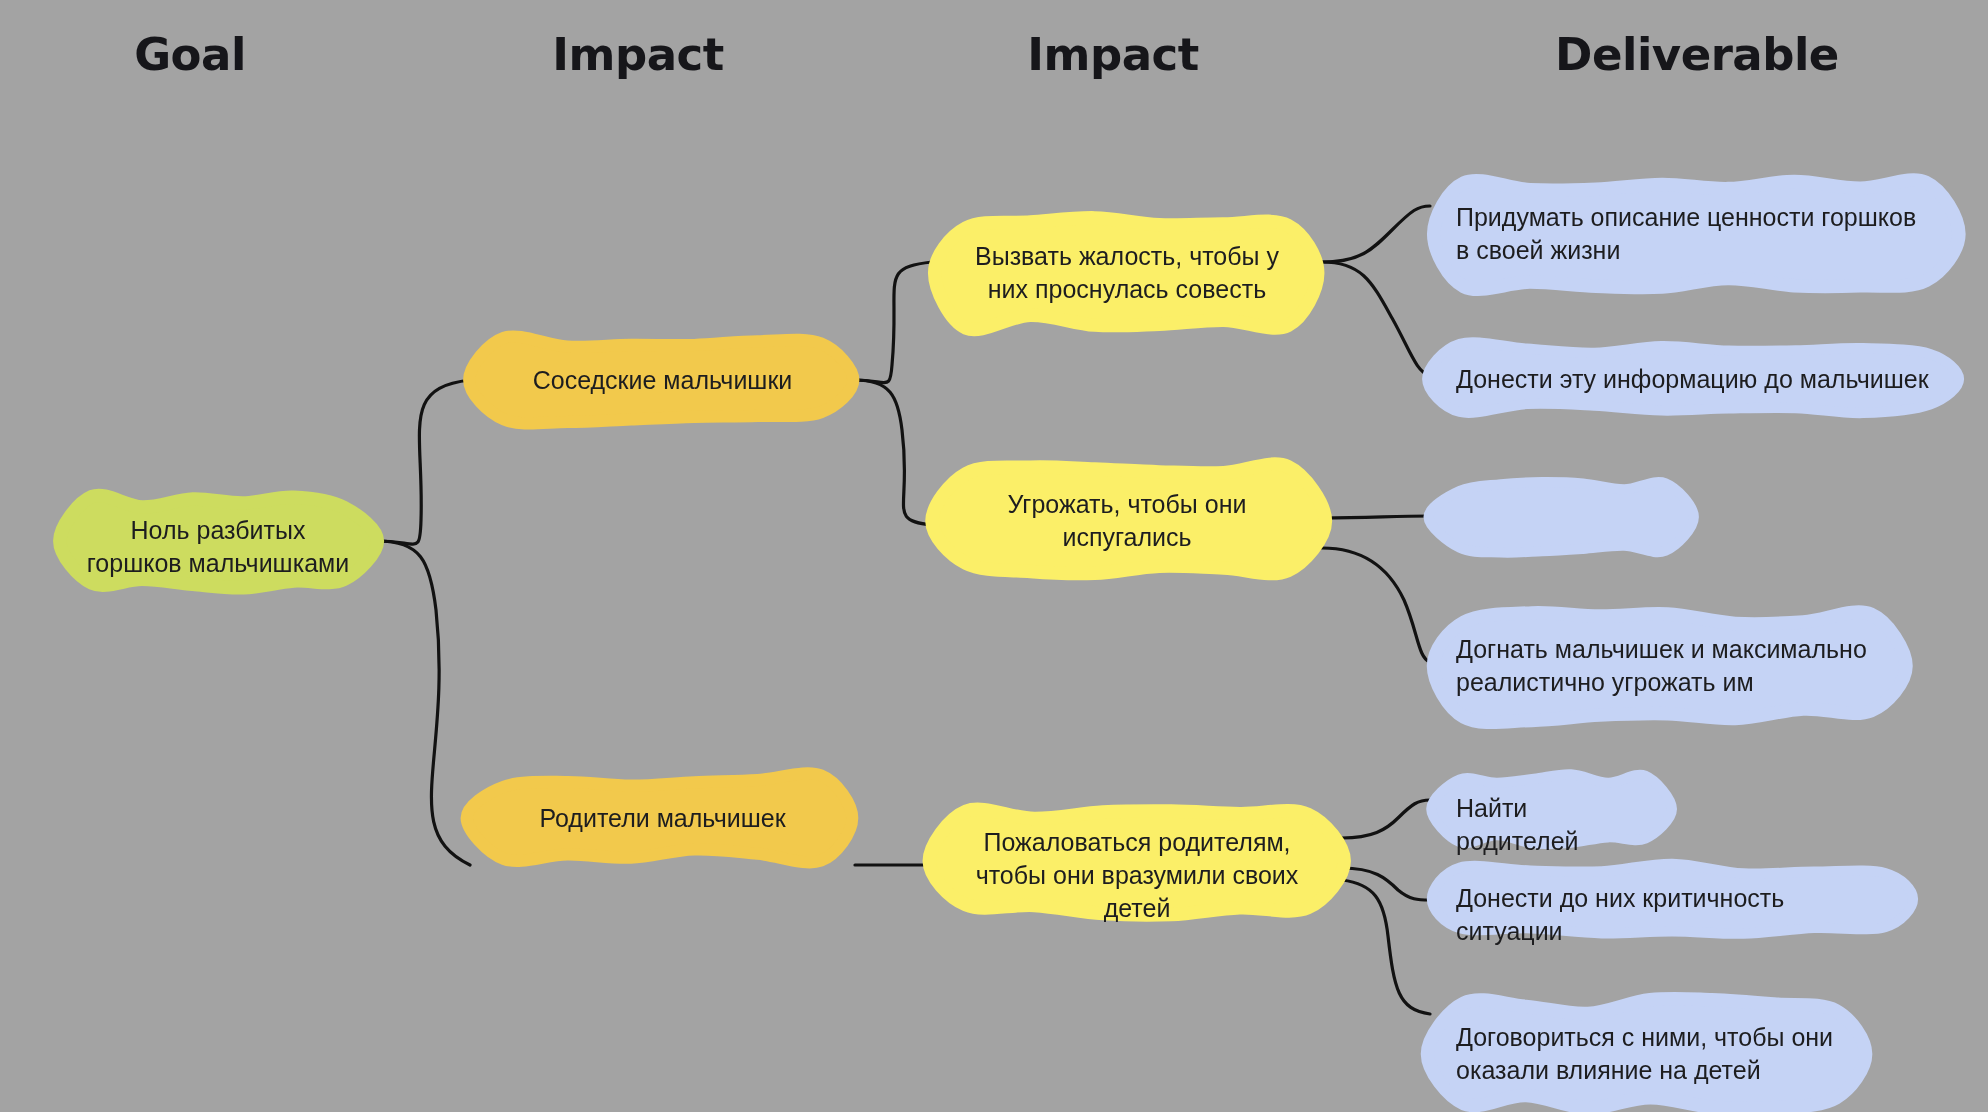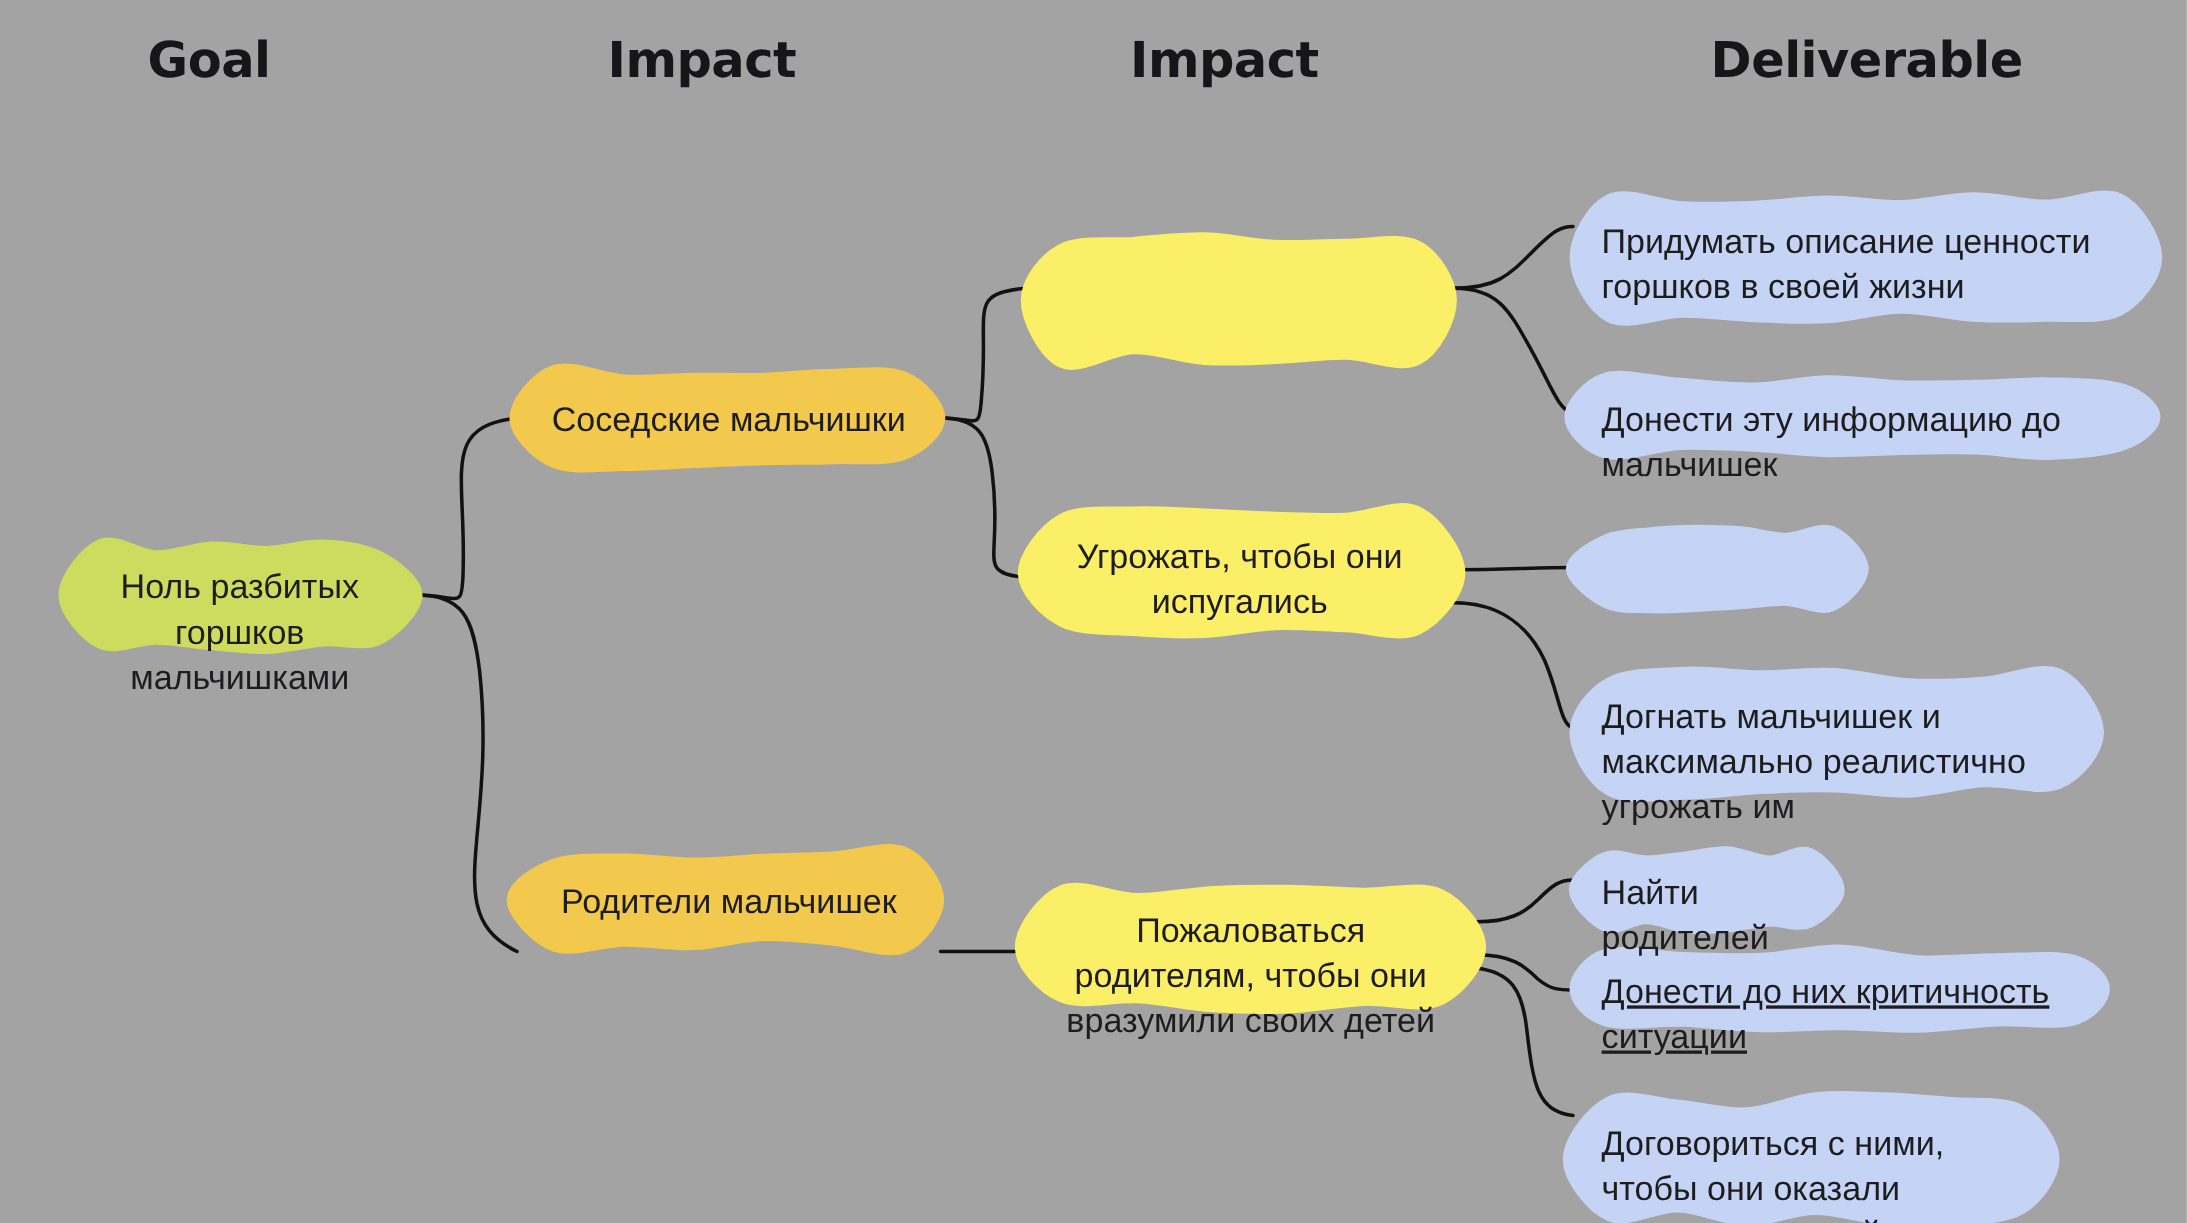--- a/index.html
+++ b/index.html
@@ -44,22 +44,22 @@
     stroke: #121212;
     stroke-width: 3.2;
     stroke-linecap: round;
   }
 
   
   .node {
     position: absolute;
     box-sizing: border-box;
     display: flex;
-    align-items: flex-end;
-    font-size: 31px;
+    align-items: center;
+    font-size: 25px;
     line-height: 1.32;
     color: #1d1d1f;
     padding: 14px 26px;
   }
   .node .blob {
     position: absolute;
     left: 0; top: 0; right: 0; bottom: 0;
     z-index: 0;
   }
   .node .txt {
@@ -130,20 +130,21 @@
         <div class="txt">Родители мальчишек</div>
       </div>
     </div>
   <div id="impact-layer">
       <div class="node center impact-node" style="left: 932px; top: 224px; width: 390px; min-height: 98px;">
         <div class="blob">
           <svg width="422" height="130" viewBox="-16 -16 422 130" style="position:absolute;left:-16px;top:-16px;">
             <path d="M 34.0 4.0 C 50.0 -4.5, 76.9 -0.2, 98.4 -1.9 C 119.9 -3.5, 141.3 -6.5, 162.8 -6.1 C 184.3 -5.6, 205.7 -0.3, 227.2 0.7 C 248.7 1.7, 270.1 -0.2, 291.6 -0.1 C 313.1 0.0, 340.3 -6.8, 356.0 1.4 C 371.7 9.6, 385.7 32.3, 385.7 49.0 C 385.7 65.7, 371.7 93.5, 356.0 101.4 C 340.3 109.3, 313.1 96.5, 291.6 96.3 C 270.1 96.1, 248.7 99.4, 227.2 100.2 C 205.7 101.0, 184.3 102.6, 162.8 101.1 C 141.3 99.6, 119.9 90.8, 98.4 91.3 C 76.9 91.8, 50.0 111.0, 34.0 104.0 C 18.0 96.9, 2.7 65.7, 2.7 49.0 C 2.7 32.3, 18.0 12.4, 34.0 4.0 Z" fill="#fbef68" stroke="#fbef68" stroke-width="13.5" stroke-linejoin="round"></path>
           </svg>
         </div>
+        <div class="txt">Вызвать жалость, чтобы у них проснулась совесть</div>
       </div>
       <div class="node center impact-node" style="left: 932px; top: 472px; width: 390px; min-height: 98px;">
         <div class="blob">
           <svg width="422" height="130" viewBox="-16 -16 422 130" style="position:absolute;left:-16px;top:-16px;">
             <path d="M 34.0 1.6 C 50.4 -7.4, 76.9 -4.1, 98.4 -4.8 C 119.9 -5.6, 141.3 -3.8, 162.8 -3.0 C 184.3 -2.2, 205.7 -0.7, 227.2 -0.1 C 248.7 0.5, 270.1 1.7, 291.6 0.8 C 313.1 -0.1, 339.0 -13.4, 356.0 -5.3 C 373.0 2.7, 393.4 31.7, 393.4 49.0 C 393.4 66.3, 373.0 90.7, 356.0 98.6 C 339.0 106.4, 313.1 96.7, 291.6 96.0 C 270.1 95.3, 248.7 93.3, 227.2 94.2 C 205.7 95.1, 184.3 100.4, 162.8 101.3 C 141.3 102.2, 119.9 101.2, 98.4 99.5 C 76.9 97.9, 50.4 99.6, 34.0 91.2 C 17.6 82.8, -0.0 63.9, -0.0 49.0 C -0.0 34.1, 17.6 10.6, 34.0 1.6 Z" fill="#fbef68" stroke="#fbef68" stroke-width="13.5" stroke-linejoin="round"></path>
           </svg>
         </div>
         <div class="txt">Угрожать, чтобы они испугались</div>
       </div>
       <div class="node center impact-node" style="left: 932px; top: 812px; width: 410px; min-height: 98px;">
@@ -188,21 +189,21 @@
         <div class="txt">Догнать мальчишек и максимально реалистично угрожать им</div>
       </div>
       <div class="node left deliv-node" style="left: 1430px; top: 778px; width: 245px; min-height: 62px;">
         <div class="blob">
           <svg width="277" height="94" viewBox="-16 -16 277 94" style="position:absolute;left:-16px;top:-16px;">
             <path d="M 29.8 1.4 C 40.7 -3.0, 54.5 4.9, 66.9 4.8 C 79.2 4.7, 91.6 2.3, 104.0 0.9 C 116.3 -0.5, 128.7 -4.2, 141.0 -3.6 C 153.4 -3.0, 165.8 4.5, 178.1 4.8 C 190.5 5.0, 204.6 -6.5, 215.2 -2.2 C 225.9 2.2, 241.9 20.6, 241.9 31.0 C 241.9 41.4, 225.9 55.7, 215.2 60.5 C 204.6 65.2, 190.5 58.6, 178.1 59.3 C 165.8 60.0, 153.4 63.5, 141.0 64.6 C 128.7 65.6, 116.3 66.8, 104.0 65.5 C 91.6 64.3, 79.2 57.3, 66.9 57.1 C 54.5 56.9, 40.7 68.4, 29.8 64.1 C 18.8 59.7, 1.3 41.4, 1.3 31.0 C 1.3 20.6, 18.8 5.7, 29.8 1.4 Z" fill="#c5d3f5" stroke="#c5d3f5" stroke-width="10.2" stroke-linejoin="round"></path>
           </svg>
         </div>
         <div class="txt">Найти родителей</div>
       </div>
-      <div class="node left deliv-node" style="left: 1430px; top: 868px; width: 485px; min-height: 62px; text-decoration: underline;">
+      <div class="node left deliv-node" style="left: 1430px; top: 868px; width: 485px; min-height: 62px;">
         <div class="blob">
           <svg width="517" height="94" viewBox="-16 -16 517 94" style="position:absolute;left:-16px;top:-16px;">
             <path d="M 29.8 -0.4 C 46.2 -5.2, 77.0 1.9, 100.7 2.6 C 124.3 3.2, 147.9 4.4, 171.6 3.3 C 195.2 2.1, 218.9 -4.5, 242.5 -4.2 C 266.1 -3.8, 289.8 4.1, 313.4 5.4 C 337.1 6.7, 360.7 3.7, 384.3 3.6 C 408.0 3.6, 438.8 0.5, 455.2 5.1 C 471.7 9.6, 483.0 22.0, 483.0 31.0 C 483.0 40.0, 471.7 54.3, 455.2 59.1 C 438.8 63.9, 408.0 58.9, 384.3 60.0 C 360.7 61.1, 337.1 65.1, 313.4 65.7 C 289.8 66.3, 266.1 63.4, 242.5 63.4 C 218.9 63.3, 195.2 65.8, 171.6 65.3 C 147.9 64.8, 124.3 61.2, 100.7 60.3 C 77.0 59.5, 46.2 64.9, 29.8 60.0 C 13.3 55.1, 1.9 41.1, 1.9 31.0 C 1.9 20.9, 13.3 4.3, 29.8 -0.4 Z" fill="#c5d3f5" stroke="#c5d3f5" stroke-width="10.2" stroke-linejoin="round"></path>
           </svg>
         </div>
         <div class="txt">Донести до них критичность ситуации</div>
       </div>
       <div class="node left deliv-node" style="left: 1430px; top: 1006px; width: 440px; min-height: 96px;">
         <div class="blob">
           <svg width="472" height="128" viewBox="-16 -16 472 128" style="position:absolute;left:-16px;top:-16px;">

